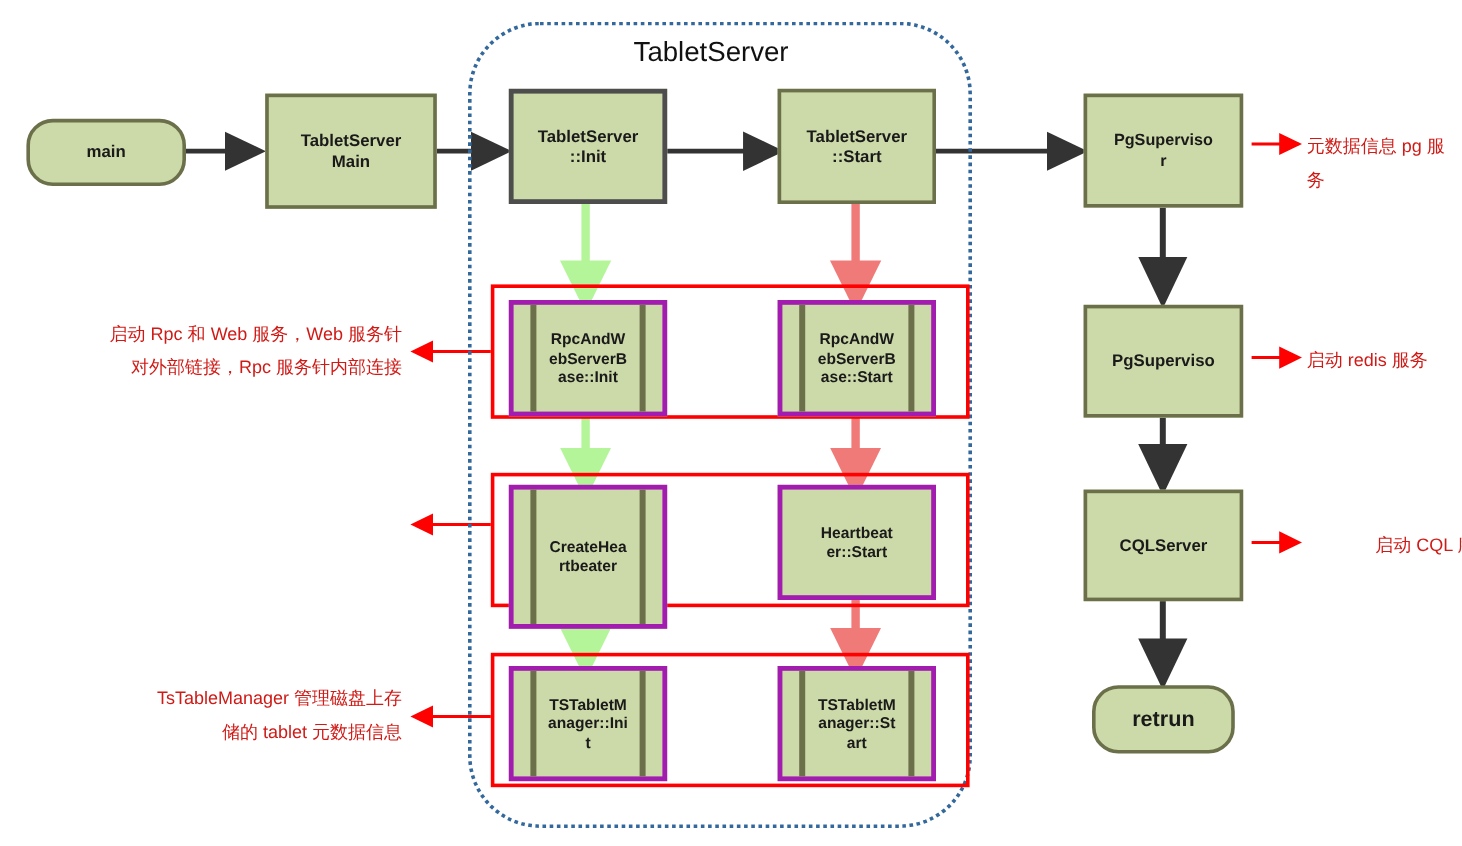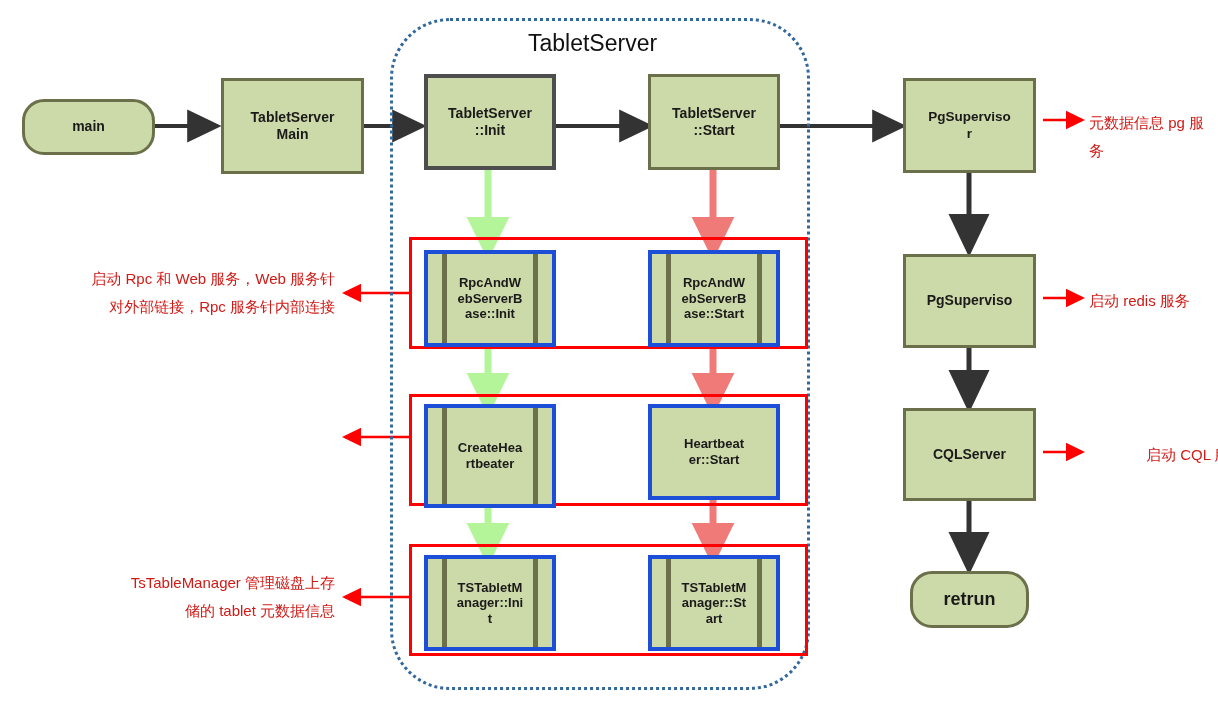--- a/index.html
+++ b/index.html
@@ -10,21 +10,21 @@
   .node{position:absolute;box-sizing:border-box;background:#ccd9a8;
         display:flex;align-items:center;justify-content:center;text-align:center;
         color:#1a1a1a;font-weight:bold;line-height:1.22;}
   .node.rect{border:3px solid #6b704a;}
   .node.rect-dark{border:4px solid #4d4d4d;}
   .node.term{border:3px solid #6b704a;border-radius:22px;}
   .node .lbl{padding:0 6px;white-space:pre-line;}
 
   
   .proc{position:absolute;box-sizing:border-box;background:#ccd9a8;
-        border:4px solid #1d4ed8;display:flex;align-items:stretch;}
+        border:4px solid #a21caf;display:flex;align-items:stretch;}
   .proc .bar{width:5px;background:#6b704a;flex:0 0 auto;}
   .proc .pad{flex:0 0 14px;}
   .proc .ptxt{flex:1 1 auto;display:flex;align-items:center;justify-content:center;
               text-align:center;font-weight:bold;color:#1a1a1a;line-height:1.2;
               white-space:pre-line;font-size:13px;}
 
   
   .dotted-region{position:absolute;box-sizing:border-box;
       border:3px dotted #33689c;border-radius:60px;background:transparent;}
   .red-region{position:absolute;box-sizing:border-box;border:3px solid #ff0000;background:transparent;}
@@ -179,21 +179,21 @@
   <div class="proc" style="left:648px;top:250px;width:132px;height:97px;">
     <div class="pad"></div>
     <div class="bar"></div>
     <div class="ptxt">RpcAndW
 ebServerB
 ase::Start</div>
     <div class="bar"></div>
     <div class="pad"></div>
   </div>
 
-  <div class="proc" style="left:424px;top:404px;width:132px;height:104px;">
+  <div class="proc" style="left:424px;top:404px;width:132px;height:120px;">
     <div class="pad"></div>
     <div class="bar"></div>
     <div class="ptxt">CreateHea
 rtbeater</div>
     <div class="bar"></div>
     <div class="pad"></div>
   </div>
 
   <div class="proc" style="left:648px;top:404px;width:132px;height:96px;flex-direction:column;">
     <div class="pad"></div>

